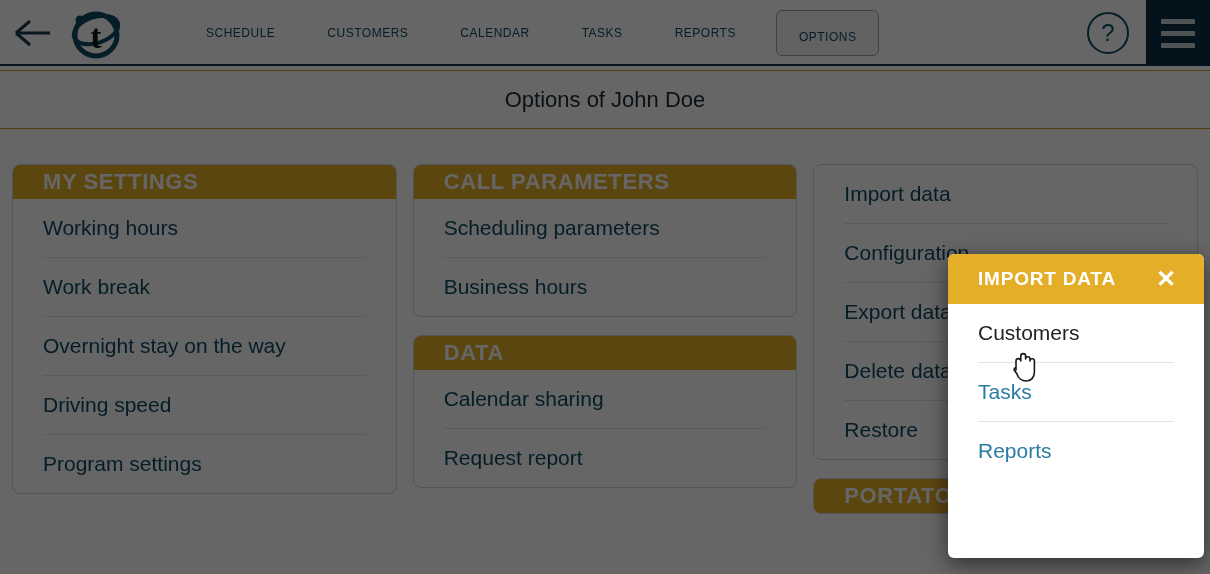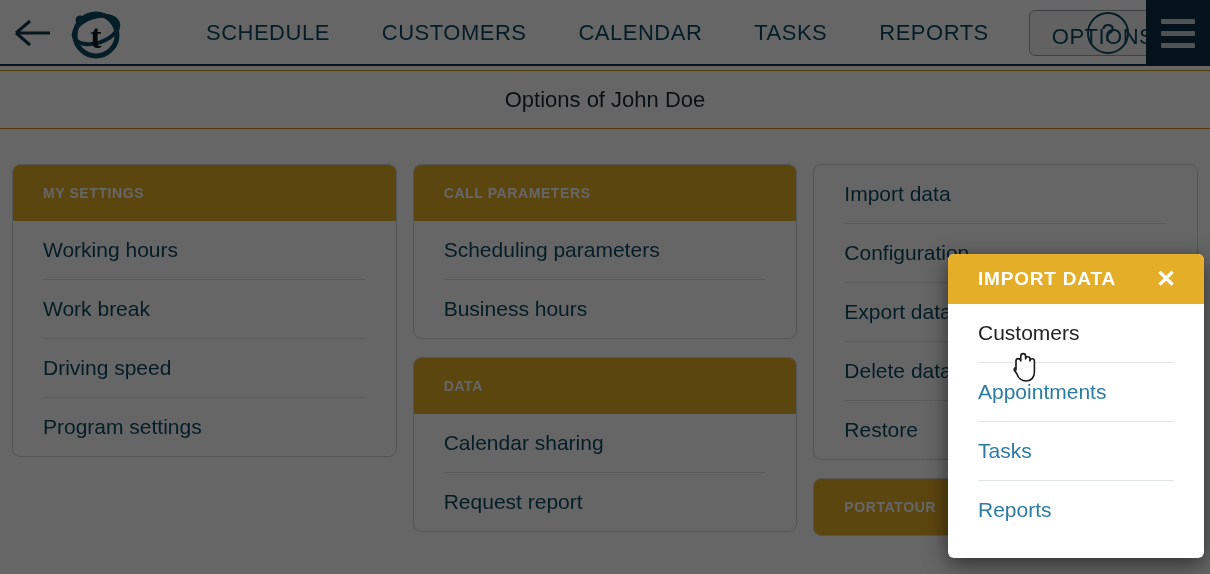--- a/index.html
+++ b/index.html
@@ -47,21 +47,21 @@
     width: 52px; height: 52px;
   }
   .navlinks {
     position: absolute; left: 180px; top: 0;
     height: 66px;
     display: flex; align-items: center;
     gap: 0;
   }
   .navlink {
     color: #0e4a63;
-    font-size: 22px;
+    font-size: 12px;
     letter-spacing: 0.5px;
     padding: 0 26px;
     line-height: 66px;
     cursor: pointer;
     white-space: nowrap;
   }
   .navlink.boxed {
     border: 1px solid #9aa3a8;
     border-radius: 6px;
     background: #f4f4f4;
@@ -123,24 +123,24 @@
 
   .card {
     background: #ffffff;
     border: 1px solid #cfd4d7;
     border-radius: 8px;
     overflow: hidden;
   }
   .card-header {
     background: #e5ae28;
     color: #ffffff;
-    font-size: 14px;
+    font-size: 22px;
     font-weight: bold;
     letter-spacing: 0.6px;
-    padding: 20px 30px;
+    padding: 4px 30px;
   }
   .card-body { padding: 0 30px; }
   .card-item {
     font-size: 21px;
     color: #0e4a63;
     padding: 17px 0;
     border-bottom: 1px solid #dfe3e5;
     cursor: pointer;
     white-space: nowrap;
   }
@@ -244,20 +244,21 @@
     </div>
 
     <div class="grid">
 
       <div class="col">
         <div class="card">
           <div class="card-header">MY SETTINGS</div>
           <div class="card-body">
             <div class="card-item">Working hours</div>
             <div class="card-item">Work break</div>
+            <div class="card-item">Overnight stay on the way</div>
             <div class="card-item">Driving speed</div>
             <div class="card-item">Program settings</div>
           </div>
         </div>
       </div>
 
       <div class="col mid">
         <div class="card">
           <div class="card-header">CALL PARAMETERS</div>
           <div class="card-body">
@@ -292,21 +293,20 @@
     </div>
   </div>
 
   <div class="popup">
     <div class="popup-header">
       <div class="popup-title">IMPORT DATA</div>
       <div class="popup-close">✕</div>
     </div>
     <div class="popup-body">
       <div class="popup-item hovered">Customers</div>
-      <div class="popup-item">Appointments</div>
       <div class="popup-item">Tasks</div>
       <div class="popup-item">Reports</div>
     </div>
   </div>
 
   <div class="cursor">
     <svg width="26" height="34" viewBox="0 0 26 34">
       <path d="M4 20 L4 11 a2.4 2.4 0 0 1 4.8 0 L8.8 6 a2.4 2.4 0 0 1 4.8 0 L13.6 9 a2.2 2.2 0 0 1 4.4 0 L18 11 a2.2 2.2 0 0 1 4.4 0 L22.4 22 c0 5 -3 9 -8 9 c-5 0 -8.4 -3.4 -9.4 -7 L2.2 20 a2 2 0 0 1 1.8 -2.4 Z" fill="#ffffff" stroke="#1a1a1a" stroke-width="1.6" stroke-linejoin="round"></path>
     </svg>
   </div>

